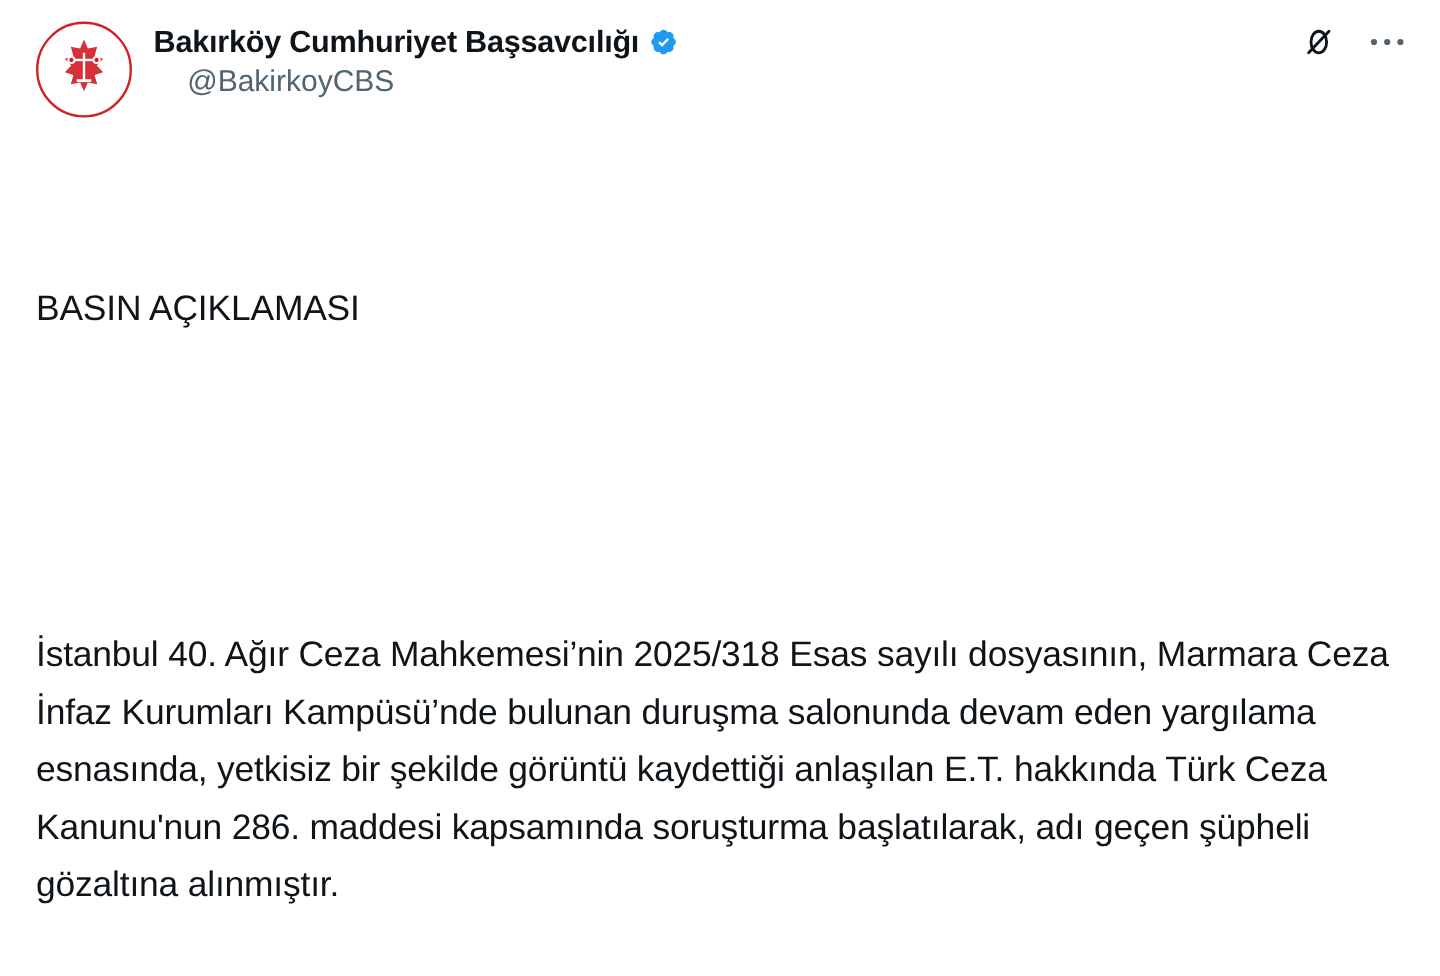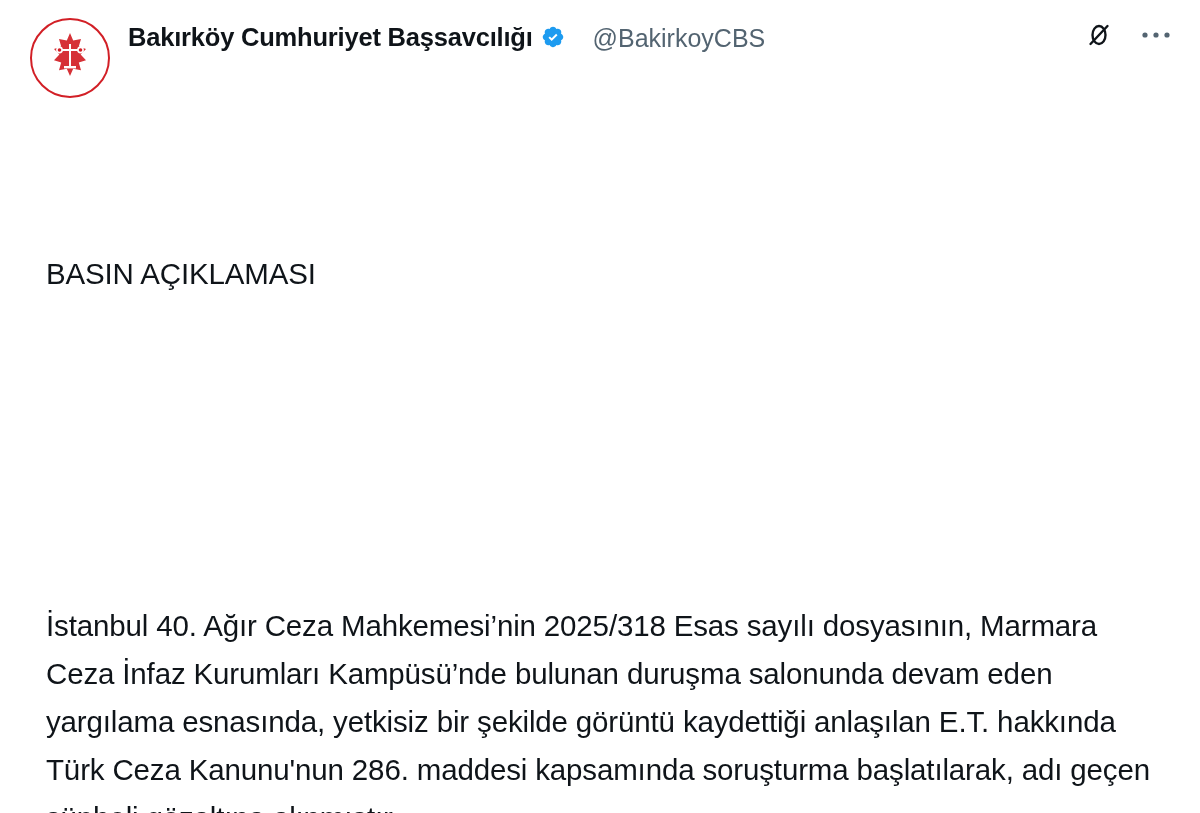--- a/index.html
+++ b/index.html
@@ -44,21 +44,21 @@
   .avatar .crest {
     position: absolute;
     left: 50%;
     top: 50%;
     transform: translate(-50%, -50%);
   }
 
   .identity {
     margin-left: 18px;
     display: flex;
-    flex-direction: row;
+    flex-direction: column;
     justify-content: flex-start;
     padding-top: 2px;
   }
   .name-row {
     display: flex;
     align-items: center;
     gap: 8px;
   }
   .display-name {
     font-size: 25.5px;
@@ -110,21 +110,21 @@
     margin-top: 34px;
     font-size: 29.5px;
     line-height: 48px;
     color: #0f1419;
     letter-spacing: -0.15px;
     max-width: 1148px;
     white-space: pre-wrap;
     word-wrap: break-word;
   }
   .para {
-    margin: 16px;
+    margin: 0;
     white-space: pre-wrap;
   }
   .para.blank {
     height: 48px;
   }
 </style>
 </head>
 <body>
 
 <div class="tweet">

